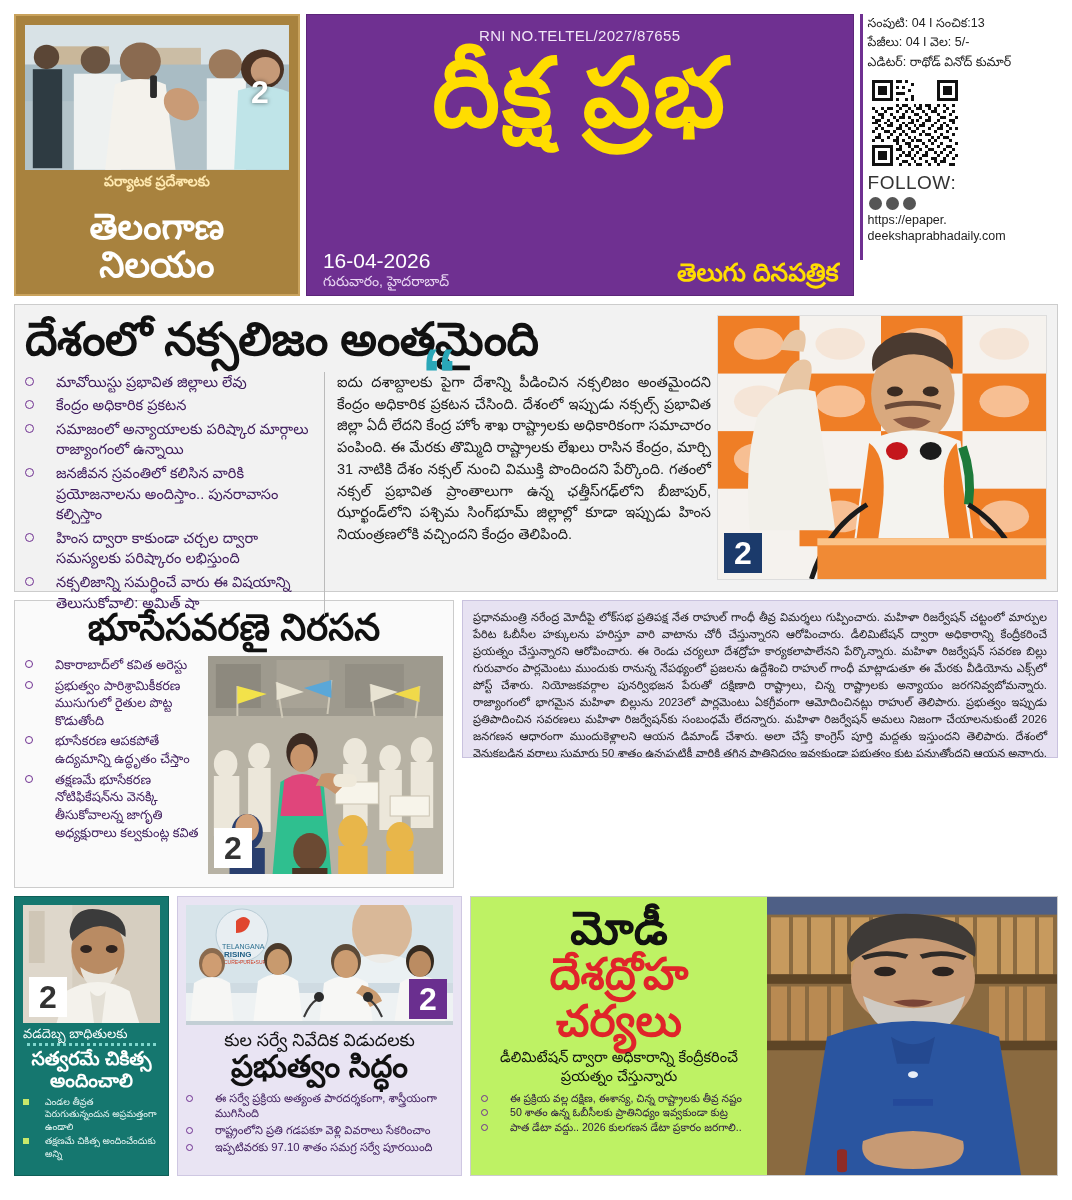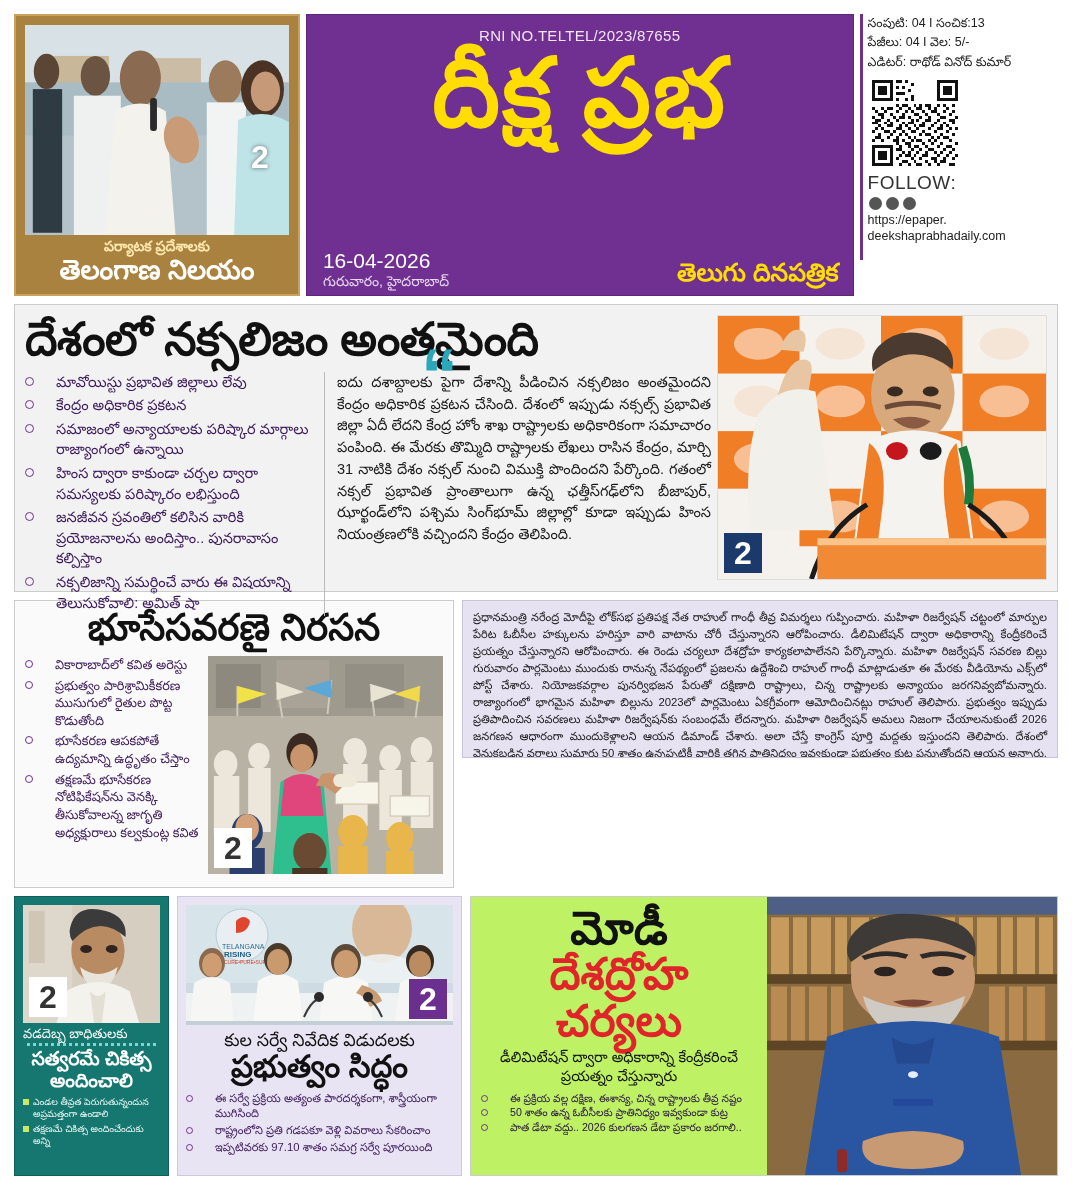--- a/index.html
+++ b/index.html
@@ -20,21 +20,21 @@
     width: 288px; background: #a8823e; border: 2px solid #c9a25c;
     padding: 9px 9px 4px 9px; display: flex; flex-direction: column;
     position: relative;
   }
   .promo-photo {
     flex: 1; position: relative; overflow: hidden;
     background: linear-gradient(to bottom, #cfd8dc 0%, #b9c6cc 45%, #9fb2ba 100%);
   }
   .promo-caption { padding: 4px 2px 6px; text-align: center; line-height: 1.05; }
   .promo-caption .l1 { color: #ffe9b0; font-size: 14px; font-weight: bold; display:block; }
-  .promo-caption .l2 { color: #ffffff; font-size: 27px; font-weight: bold; display:block; margin-top:2px;}
+  .promo-caption .l2 { color: #ffffff; font-size: 36px; font-weight: bold; display:block; margin-top:20px;}
 
   .page-badge {
     position: absolute; width: 38px; height: 40px; background: #ffffff;
     color: #ffffff; font-size: 32px; font-weight: bold; line-height: 40px;
     text-align: center;
   }
   .badge-gold { right: 10px; bottom: 58px; background: transparent; color:#fff;
      text-shadow: 0 0 4px rgba(0,0,0,.55); }
   .badge-navy { left: 6px; bottom: 6px; background: #1b3a6b; }
   .badge-purple { right: 6px; bottom: 6px; background: #6a2f8f; }
@@ -116,21 +116,21 @@
   .teal-box {
     width: 155px; background: #15776f; border: 1px solid #0f5f58;
     padding: 8px 8px 4px 8px; position: relative; display:flex; flex-direction:column;
   }
   .teal-photo { height: 118px; position: relative; overflow:hidden;
     background: linear-gradient(to bottom,#d9d2c6 0%, #c7bcae 60%, #b8ada0 100%); }
   .teal-cap-top { color:#ffffff; font-size: 13px; margin-top:4px; line-height:1.1; }
   .teal-divider { height: 3px; margin: 2px 4px; background: repeating-linear-gradient(to right,#7fd6cd 0 3px, transparent 3px 6px); }
   .teal-head { color:#ffffff; font-size: 19px; font-weight:bold; text-align:center; line-height:1.12; }
   .teal-bullets { margin-top: 5px; }
-  .teal-bullets .tb { display:flex; gap:4px; color:#e9f7f5; font-size:9.3px; line-height:1.35; margin-bottom:2px; }
+  .teal-bullets .tb { display:flex; gap:16px; color:#e9f7f5; font-size:9.3px; line-height:1.35; margin-bottom:2px; }
   .tb-dot { width:6px;height:6px;background:#c8e86a;flex:0 0 auto;margin-top:3px; }
 
   .survey-box {
     width: 285px; background: #e9e4f3; border: 1px solid #cfc8e2; padding: 8px; position: relative;
   }
   .survey-photo { height: 120px; position: relative; overflow: hidden;
     background: linear-gradient(to bottom,#cfe0ea 0%, #dfe6ea 55%, #c9d3d8 100%); }
   .survey-h1 { font-size: 17.5px; color:#111; text-align:center; margin-top:6px; line-height:1.1; }
   .survey-h2 { font-size: 31px; font-weight:bold; color:#111; text-align:center; line-height:1.08; white-space:nowrap; }
   .survey-bullets { margin-top: 7px; }
@@ -182,21 +182,21 @@
         </svg>
         <div class="page-badge badge-gold">2</div>
       </div>
       <div class="promo-caption">
         <span class="l1">పర్యాటక ప్రదేశాలకు</span>
         <span class="l2">తెలంగాణ నిలయం</span>
       </div>
     </div>
 
     <div class="nameplate">
-      <div class="rni">RNI NO.TELTEL/2023/87655</div>
+      <div class="rni">RNI NO.TELTEL/2027/87655</div>
       <div class="title-tel">దీక్ష ప్రభ</div>
       <div class="np-bottom">
         <div>
           <div class="np-date">16-04-2026</div>
           <div class="np-day">గురువారం, హైదరాబాద్</div>
         </div>
         <div class="np-sub">తెలుగు దినపత్రిక</div>
       </div>
     </div>
 
@@ -414,25 +414,25 @@
           <div class="b-item">
               <span class="b-dot"></span>
               <span>కేంద్రం అధికారిక ప్రకటన</span>
             </div>
           <div class="b-item">
               <span class="b-dot"></span>
               <span>సమాజంలో అన్యాయాలకు పరిష్కార మార్గాలు రాజ్యాంగంలో ఉన్నాయి</span>
             </div>
           <div class="b-item">
               <span class="b-dot"></span>
+              <span>జనజీవన స్రవంతిలో కలిసిన వారికి ప్రయోజనాలను అందిస్తాం.. పునరావాసం కల్పిస్తాం</span>
+            </div>
+          <div class="b-item">
+              <span class="b-dot"></span>
               <span>హింస ద్వారా కాకుండా చర్చల ద్వారా సమస్యలకు పరిష్కారం లభిస్తుంది</span>
-            </div>
-          <div class="b-item">
-              <span class="b-dot"></span>
-              <span>జనజీవన స్రవంతిలో కలిసిన వారికి ప్రయోజనాలను అందిస్తాం.. పునరావాసం కల్పిస్తాం</span>
             </div>
           <div class="b-item">
               <span class="b-dot"></span>
               <span>నక్సలిజాన్ని సమర్థించే వారు ఈ విషయాన్ని తెలుసుకోవాలి: అమిత్ షా</span>
             </div>
         </div>
         <div class="lead-body">
           <span class="quote-mark qm-a">“</span>
           <span>ఐదు దశాబ్దాలకు పైగా దేశాన్ని పీడించిన నక్సలిజం అంతమైందని కేంద్రం అధికారిక ప్రకటన చేసింది. దేశంలో ఇప్పుడు నక్సల్స్ ప్రభావిత జిల్లా ఏదీ లేదని కేంద్ర హోం శాఖ రాష్ట్రాలకు అధికారికంగా సమాచారం పంపింది. ఈ మేరకు తొమ్మిది రాష్ట్రాలకు లేఖలు రాసిన కేంద్రం, మార్చి 31 నాటికి దేశం నక్సల్ నుంచి విముక్తి పొందిందని పేర్కొంది. గతంలో నక్సల్ ప్రభావిత ప్రాంతాలుగా ఉన్న ఛత్తీస్‌గఢ్‌లోని బీజాపుర్, ఝార్ఖండ్‌లోని పశ్చిమ సింగ్‌భూమ్ జిల్లాల్లో కూడా ఇప్పుడు హింస నియంత్రణలోకి వచ్చిందని కేంద్రం తెలిపింది.</span>
         </div>

